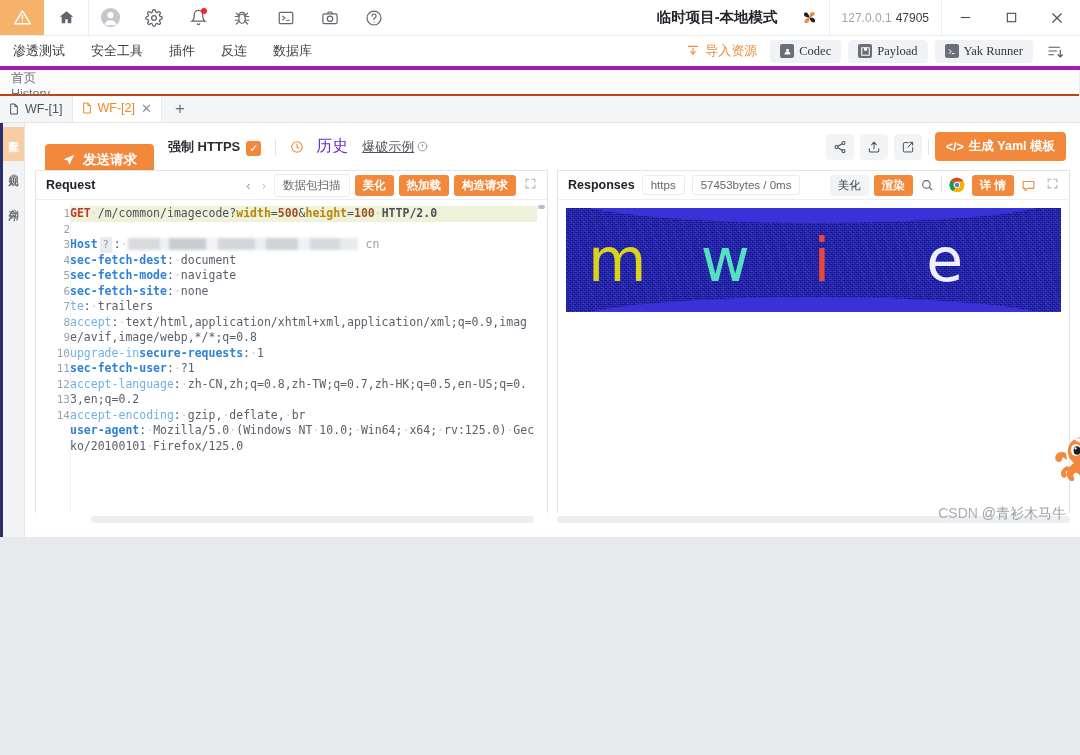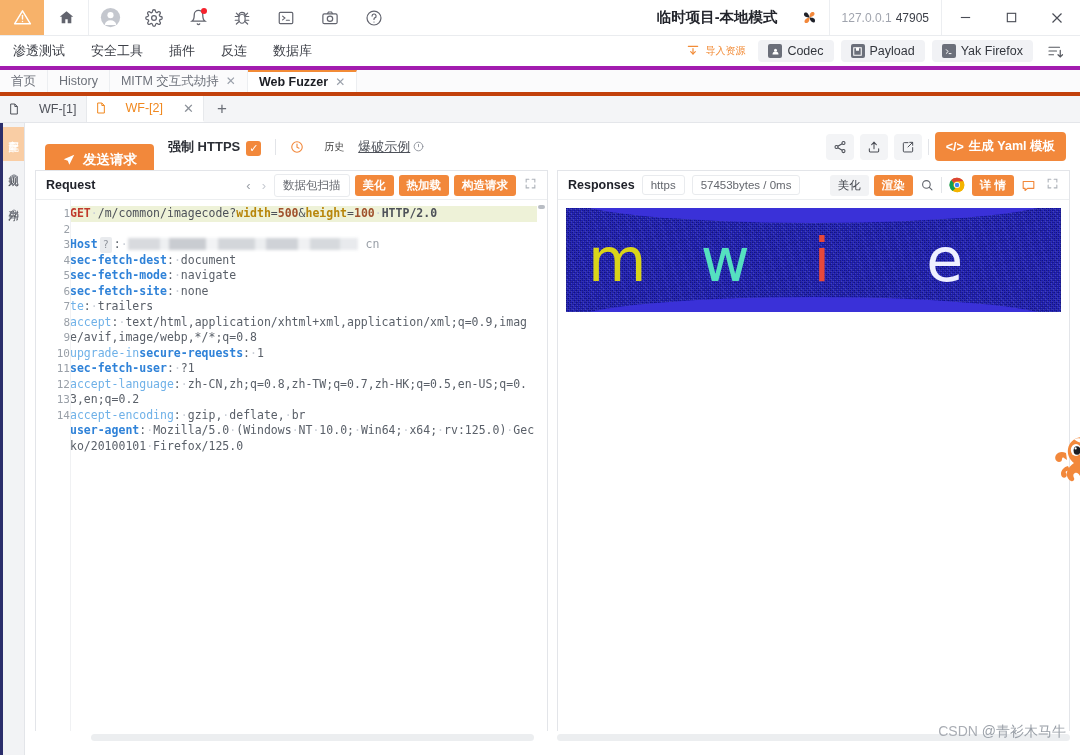--- a/index.html
+++ b/index.html
@@ -5,21 +5,21 @@
   * { box-sizing: border-box; }
   html, body {
     margin: 0; padding: 0;
     width: 1080px; height: 755px;
     overflow: hidden;
     font-family: "Liberation Sans", "DejaVu Sans", sans-serif;
     background: #e8e9ed;
   }
   #app {
     position: relative;
-    width: 1080px; height: 755px;
+    width: 1080px; height: 537px;
     background: #ffffff;
     display: flex; flex-direction: column;
   }
 
   
   .titlebar {
     height: 36px; min-height: 36px;
     display: flex; align-items: stretch;
     background: #ffffff;
     border-bottom: 1px solid #eaecef;
@@ -79,39 +79,40 @@
   }
   .menu-item {
     font-size: 13px; color: #3c3f47;
     padding: 0 13px; height: 100%;
     display: flex; align-items: center;
     white-space: nowrap;
   }
   .menu-right { margin-left: auto; display: flex; align-items: center; gap: 7px; padding-right: 10px; }
   .mr-import {
     display: flex; align-items: center; gap: 5px;
-    color: #f28b36; font-size: 10px; padding: 3px 6px;
+    color: #f28b36; font-size: 13px; padding: 3px 6px;
   }
   .mr-btn {
     display: flex; align-items: center; gap: 5px;
     background: #f1f2f5; color: #33363d; font-size: 12.5px;
-    padding: 4px 10px; border-radius: 4px; white-space: nowrap;
+    padding: 4px 10px; border-radius: 4px; white-space: nowrap; font-family: Liberation Serif, serif;
   }
   .mr-icon-sq {
     width: 14px; height: 14px; border-radius: 2px;
     background: #6b6f7a; display:flex; align-items:center; justify-content:center;
   }
   .mr-last { padding: 0 6px; color: #55585f; display:flex; align-items:center;}
 
   
   .pagetabs {
     height: 26px; min-height: 26px;
     display: flex; align-items: stretch;
     background: #fbfbfc;
-    border-bottom: 4px solid #c2410c;
+    border-bottom: 2px solid #c2410c;
+    flex-direction: column;
   }
   .ptab {
     font-size: 12.5px; color: #6d717a;
     padding: 0 11px; display: flex; align-items: center; gap: 7px;
     border-right: 1px solid #eceef1; white-space: nowrap;
   }
   .ptab.active {
     background: #ffffff; color: #1c1e24; font-weight: bold;
     border-top: 2px solid #f28b36;
   }
@@ -119,21 +120,21 @@
 
   
   .subtabs {
     height: 27px; min-height: 27px;
     display: flex; align-items: stretch;
     background: #f4f5f7;
     border-bottom: 1px solid #e4e6ea;
   }
   .wtab {
     font-size: 12.5px; color: #50535b;
-    padding: 0 9px; display: flex; align-items: center; gap: 20px;
+    padding: 0 9px; display: flex; align-items: center; gap: 6px;
     white-space: nowrap; border-right: 1px solid #e7e9ec;
   }
   .wtab.active { background: #fff; color: #f0881f; border-bottom: 2px solid #fff; }
   .wtab .x { color: #8b9098; font-size: 13px; }
   .wtab-add { padding: 0 13px; display:flex; align-items:center; color:#6a6e76; font-size:17px; }
   .file-ico { width: 10px; height: 12px; position: relative; display:inline-block; }
 
   
   .bodyrow { flex: 1; display: flex; min-height: 0; background: #eceef1; }
 
@@ -176,21 +177,21 @@
     display: flex; align-items: center; gap: 7px;
     white-space: nowrap;
     margin-top: 26px;
   }
   .https-wrap { display: flex; align-items: flex-end; gap: 6px; font-size: 13px; color: #2c2f36; font-weight: bold; white-space: nowrap;}
   .chk {
     width: 15px; height: 15px; border-radius: 3px; background: #f2883b;
     display: flex; align-items: center; justify-content: center; color: #fff; font-size: 11px;
   }
   .vdiv { width: 1px; height: 16px; background: #e2e4e8; }
-  .hist { display: flex; align-items: center; gap: 20px; color: #404040; font-size: 10px; white-space: nowrap;}
+  .hist { display: flex; align-items: center; gap: 12px; color: #6d28d9; font-size: 16px; white-space: nowrap;}
   .boom { color: #4d5159; font-size: 13px; text-decoration: underline; display:flex; align-items:center; gap:3px; white-space: nowrap;}
   .fb-right { margin-left: auto; display: flex; align-items: center; gap: 6px; }
   .sq-btn {
     width: 28px; height: 26px; border-radius: 4px; background: #f3f4f6;
     display: flex; align-items: center; justify-content: center; color: #4a4d55;
   }
   .yaml-btn {
     background: #f2883b; color: #fff; font-size: 12.5px; font-weight: bold;
     padding: 6px 11px; border-radius: 4px; display: flex; align-items: center; gap: 5px;
     white-space: nowrap;
@@ -445,21 +446,21 @@
             </svg>
         </span>
         <span>Payload</span>
       </div>
       <div class="mr-btn">
         <span class="mr-icon-sq">
           <svg width="9" height="9" viewBox="0 0 12 12" fill="none" stroke="#fff" stroke-width="1.3" stroke-linecap="round">
               <path d="M3 3.5 5.5 6 3 8.5M6.8 8.8h2.6"></path>
             </svg>
         </span>
-        <span>Yak Firefox</span>
+        <span>Yak Runner</span>
       </div>
       <div class="mr-last">
         <svg width="18" height="18" viewBox="0 0 24 24" fill="none" stroke="#55585f" stroke-width="1.6" stroke-linecap="round">
             <path d="M4 7h14M4 12h10M4 17h6"></path>
             <path d="M19 11v9M16 17l3 3 3-3"></path>
           </svg>
       </div>
     </div>
   </div>
 

